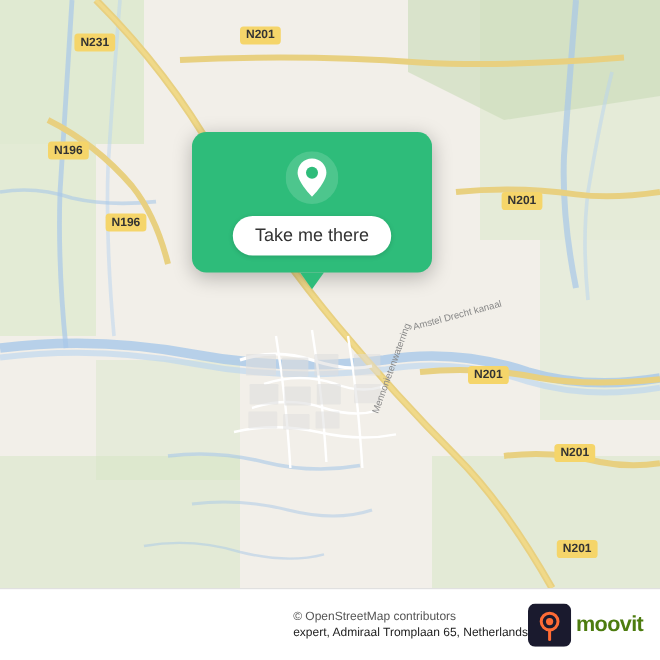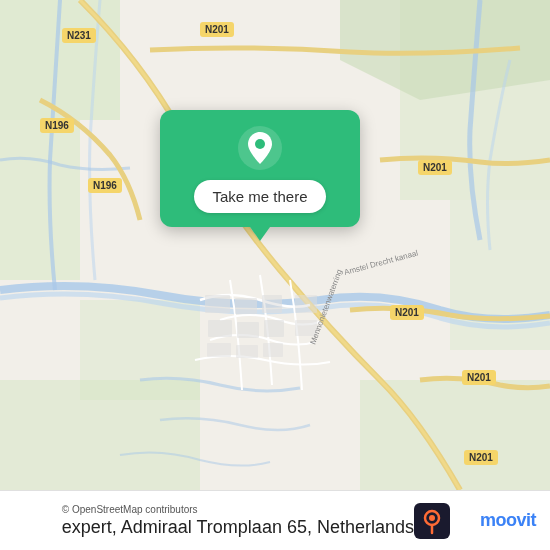--- a/index.html
+++ b/index.html
@@ -103,43 +103,42 @@
       flex-direction: column;
       gap: 2px;
     }
 
     #osm-credit {
       font-size: 10px;
       color: #555;
     }
 
     #location-name {
-      font-size: 18px;
+      font-size: 10px;
       color: #222;
       font-weight: 400;
     }
 
     
     #moovit-logo {
       display: flex;
       align-items: center;
       gap: 4px;
     }
 
     .moovit-icon {
       width: 36px;
       height: 36px;
     }
 
     .moovit-text {
       font-size: 18px;
       font-weight: bold;
-      color: #3b82f6;
+      color: #4d7c0f;
       letter-spacing: -0.5px;
-      margin-left: 26px;
     }
   </style>
 </head>
 <body>
 
 <div id="map-container">
 
   <svg id="map-svg" viewBox="0 0 550 490" xmlns="http://www.w3.org/2000/svg">
 
     <rect width="550" height="490" fill="#f2efe9"></rect>

